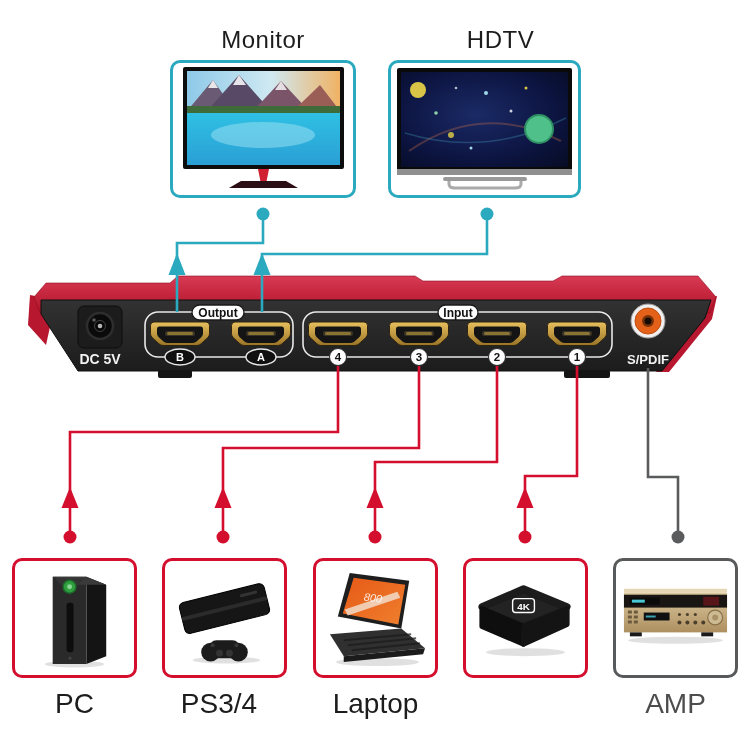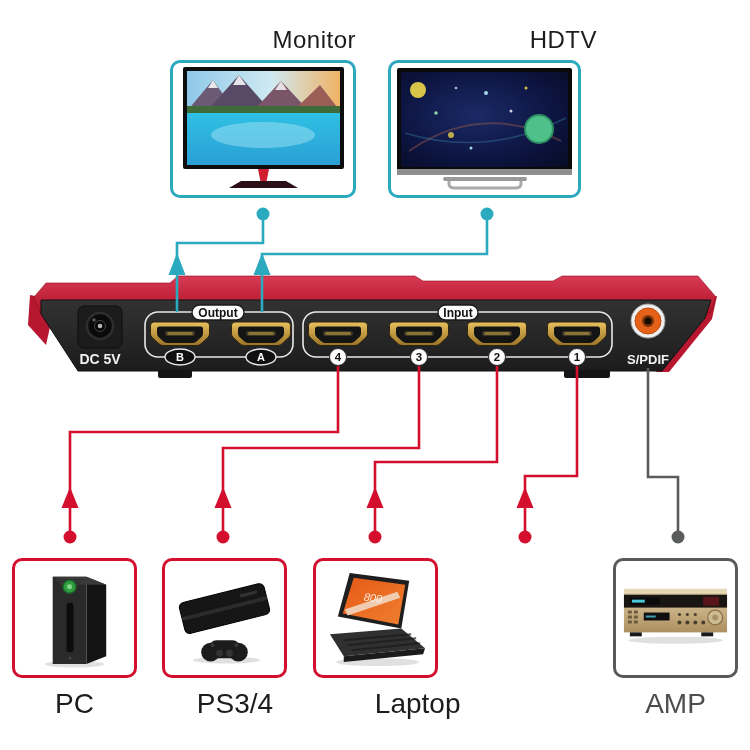--- a/index.html
+++ b/index.html
@@ -1,19 +1,19 @@
 <!DOCTYPE html>
 <html><head>
 <meta charset="utf-8">
 <style>
   html,body{margin:0;padding:0;background:#fff;}
   .canvas{position:relative;width:750px;height:750px;background:#ffffff;overflow:hidden;
           font-family:"Liberation Sans", sans-serif;}
   .abs{position:absolute;}
-  .top-label{position:absolute;top:26px;font-size:24px;color:#1c1c1c;text-align:right;letter-spacing:.5px;}
+  .top-label{position:absolute;top:26px;font-size:24px;color:#1c1c1c;text-align:center;letter-spacing:.5px;}
   .frame{position:absolute;border:3px solid #2ba9bf;border-radius:10px;background:#fff;box-sizing:border-box;}
   .src-frame{position:absolute;top:558px;width:125px;height:120px;border:3px solid #d40f2e;border-radius:10px;
              background:#fff;box-sizing:border-box;}
   .src-frame.gray{border-color:#58595b;}
   .src-label{position:absolute;top:688px;width:170px;font-size:28px;color:#1c1c1c;text-align:center;}
   .src-label.gray{color:#4d4d4d;}
   .frame svg,.src-frame svg{display:block;width:100%;height:100%;}
   svg{overflow:visible;}
 </style>
 </head>
@@ -218,20 +218,31 @@
         <linearGradient id="gOrange2" x1="0" y1="0" x2="1" y2="1">
           <stop offset="0" stop-color="#e65a17"></stop>
             <stop offset="1" stop-color="#ef7f2e"></stop>
         </linearGradient>
       </defs>
       <polygon points="29,49 82,31 85,37 32,55" fill="#f2e4d4" opacity=".8"></polygon>
       <text x="57" y="41" text-anchor="middle" font-size="11" font-style="italic" fill="#fff" opacity=".85" transform="rotate(7 57 41)" font-family="Liberation Sans, sans-serif">800</text>
       <polygon points="14,74 86,68 110,88 28,96" fill="#303030"></polygon>
       <path d="M28,80 L96,74 M32,85 L101,78 M36,90 L105,83" stroke="#1a1a1a" stroke-width="2" opacity=".7"></path>
       <polygon points="28,96 110,88 108,94 28,102" fill="#1b1b1b"></polygon>
+    </svg>
+  </div>
+  <div class="src-frame" style="left:463px;">
+    <svg viewBox="0 0 120 115">
+      <ellipse cx="60" cy="92" rx="40" ry="4" fill="#000" opacity=".12"></ellipse>
+      <polygon points="16,46 58,28 102,46 58,64" fill="#1c1c1c" stroke="#1c1c1c" stroke-width="7" stroke-linejoin="round"></polygon>
+      <polygon points="16,48 58,66 58,84 16,66" fill="#0e0e0e" stroke="#0e0e0e" stroke-width="5" stroke-linejoin="round"></polygon>
+      <polygon points="58,66 102,48 102,64 58,84" fill="#141414" stroke="#141414" stroke-width="5" stroke-linejoin="round"></polygon>
+      <polygon points="22,48 58,33 94,48 58,62" fill="#2a2a2a" opacity=".55"></polygon>
+      <rect x="47" y="38" width="22" height="14" rx="3" fill="none" stroke="#fff" stroke-width="1.4"></rect>
+      <text x="58" y="49" text-anchor="middle" font-size="10" font-weight="bold" fill="#fff">4K</text>
     </svg>
   </div>
   <div class="src-frame gray" style="left:613px;">
     <svg viewBox="0 0 120 115">
       <ellipse cx="60" cy="80" rx="48" ry="3.5" fill="#000" opacity=".12"></ellipse>
       <rect x="8" y="28" width="104" height="4" rx="1" fill="#e6d7b4"></rect>
       <rect x="8" y="32" width="104" height="40" fill="url(#gGoldAmp2)"></rect>
       <defs>
         <linearGradient id="gGoldAmp2" x1="0" y1="0" x2="0" y2="1">
           <stop offset="0" stop-color="#ddc9a0"></stop>
@@ -258,22 +269,22 @@
         <circle cx="72" cy="54" r="1.6" fill="#4a3f2c"></circle>
         <circle cx="80" cy="54" r="1.6" fill="#4a3f2c"></circle>
       <circle cx="100" cy="57" r="7.5" fill="#cdbb94" stroke="#8a7048" stroke-width="1.2"></circle>
       <circle cx="100" cy="57" r="3" fill="#a99066"></circle>
       <rect x="14" y="72" width="12" height="4" fill="#1a1a1a"></rect>
         <rect x="86" y="72" width="12" height="4" fill="#1a1a1a"></rect>
     </svg>
   </div>
 
   <div class="src-label" style="left:-10.5px;">PC</div>
-  <div class="src-label" style="left:150px;">PS3/4</div>
-  <div class="src-label" style="left:290.5px;text-align:right;">Laptop</div>
+  <div class="src-label" style="left:134px;">PS3/4</div>
+  <div class="src-label" style="left:290.5px;">Laptop</div>
   <div class="src-label gray" style="left:590.5px;">AMP</div>
 
   <svg class="abs" style="left:0;top:0;pointer-events:none;" width="750" height="750" viewBox="0 0 750 750">
 
     <g stroke="#2ba9bf" stroke-width="2.6" fill="none">
       <path d="M263,214 V243 H177 V312"></path>
       <path d="M487,214 V254 H262 V312"></path>
     </g>
     <circle cx="263" cy="214" r="6.5" fill="#2ba9bf"></circle>
     <circle cx="487" cy="214" r="6.5" fill="#2ba9bf"></circle>

